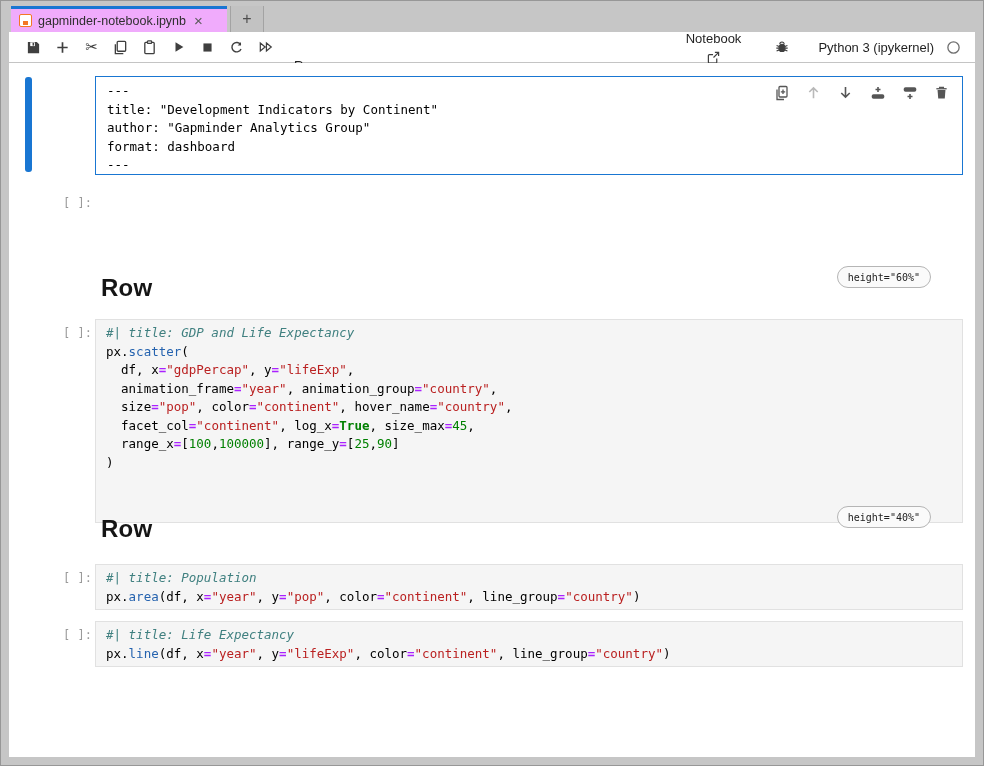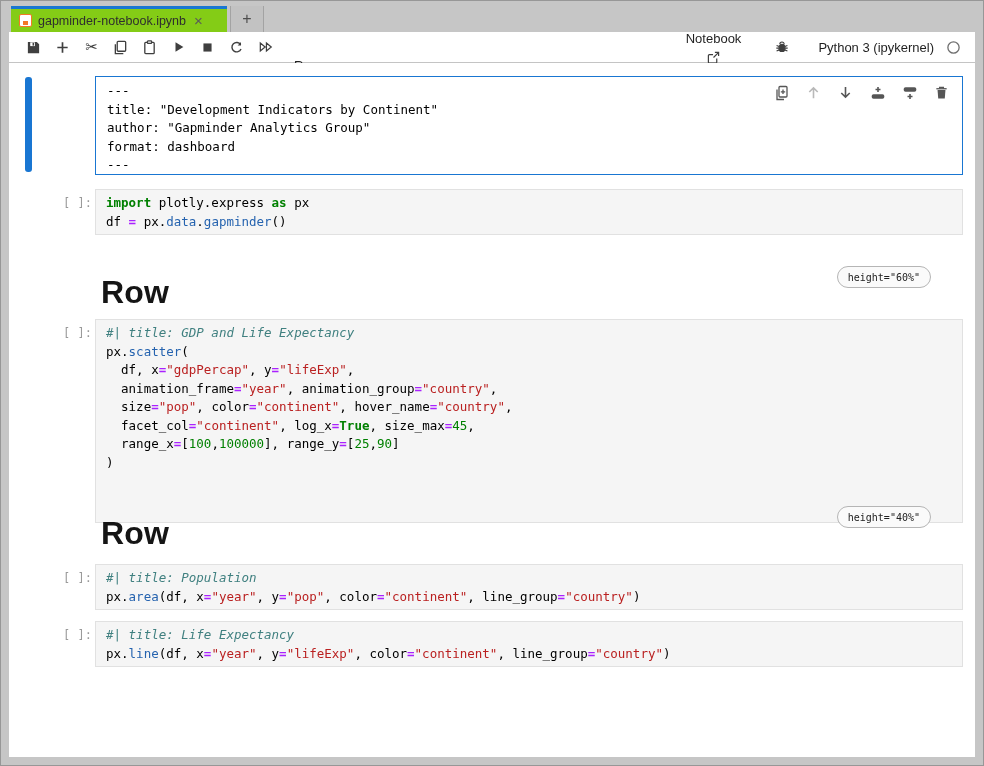--- a/index.html
+++ b/index.html
@@ -7,21 +7,21 @@
     --code-kw:#008000; --code-op:#aa22ff; --code-str:#ba2121;
     --code-num:#008000; --code-cm:#408080; --code-fn:#2563af;
     --prompt:#9a9a9a; --cell-bg:#f5f5f5; --cell-border:#e1e1e1;
   }
   *{margin:0;padding:0;box-sizing:border-box;}
   html,body{width:984px;height:766px;font-family:"Liberation Sans",sans-serif;}
   .window{position:absolute;inset:0;width:984px;height:766px;background:#c6c6c6;border:1px solid #979797;overflow:hidden;}
 
   
   .tabbar{position:absolute;left:8px;top:5px;right:8px;height:26px;}
-  .tab{position:absolute;left:2px;top:0;width:216px;height:26px;background:#84cc16;border-top:3px solid var(--accent);display:flex;align-items:center;gap:6px;padding:0 8px;cursor:default;}
+  .tab{position:absolute;left:2px;top:0;width:216px;height:26px;background:#f0abfc;border-top:3px solid var(--accent);display:flex;align-items:center;gap:6px;padding:0 8px;cursor:default;}
   .tab-label{font-size:12.5px;color:#2e2e2e;white-space:nowrap;}
   .tab-close{font-size:15px;color:#5a5a5a;margin-left:2px;line-height:1;}
   .nb-icon{width:13px;height:13px;border:1.5px solid #f37726;border-radius:2px;background:#fff;position:relative;flex:0 0 auto;}
   .nb-icon::after{content:"";position:absolute;left:2.5px;bottom:1.5px;width:5px;height:4px;background:#f37726;}
   .plustab{position:absolute;left:221px;top:0;width:34px;height:26px;background:#c2c2c2;border-left:1px solid #a3a3a3;border-right:1px solid #a3a3a3;display:flex;align-items:center;justify-content:center;font-size:16px;color:#4d4d4d;}
 
   
   .toolbar{position:absolute;left:8px;top:31px;right:8px;height:31px;background:#fff;border-bottom:1px solid #c4c4c4;display:flex;align-items:center;padding:0 10px;}
   .tbtn{width:29px;height:26px;display:flex;align-items:center;justify-content:center;color:#3f3f3f;flex:0 0 auto;}
   .tbtn svg{display:block;}
@@ -45,21 +45,21 @@
   .tk-num{color:var(--code-num);}
   .tk-cm{color:var(--code-cm);font-style:italic;}
   .tk-fn{color:var(--code-fn);}
   .prompt{position:absolute;left:54px;width:40px;font-family:"DejaVu Sans Mono","Liberation Mono",monospace;font-size:12px;color:var(--prompt);}
   .cellbox{position:absolute;left:86px;width:868px;}
   .raw-cell{background:#fff;border:1.5px solid var(--accent);padding:5px 0 0 11px;}
   .code-cell{background:var(--cell-bg);border:1px solid var(--cell-border);padding:4px 0 0 10px;}
   .cell-actions{position:absolute;top:7px;right:12px;display:flex;gap:15px;align-items:center;}
   .ca-btn{width:17px;height:17px;display:flex;align-items:center;justify-content:center;color:#565656;}
   .ca-btn.disabled{color:#b9b9b9;}
-  .md-heading{position:absolute;left:92px;font-size:32px;font-weight:700;color:#151515;letter-spacing:.2px;}
+  .md-heading{position:absolute;left:92px;font-size:24px;font-weight:700;color:#151515;letter-spacing:.2px;}
   .badge{position:absolute;right:44px;height:22px;border:1px solid #b5b5b5;border-radius:11px;background:#fafafa;display:flex;align-items:center;padding:0 10px;font-family:"DejaVu Sans Mono","Liberation Mono",monospace;font-size:10px;color:#222;}
 </style>
 </head>
 <body>
 
 <div class="window">
 
   <div class="tabbar">
     <div class="tab">
       <span class="nb-icon"></span>
@@ -189,23 +189,20 @@
           <svg width="15" height="15" viewBox="0 0 16 16" fill="none">
               <path stroke="#565656" stroke-width="1.4" d="M2.5 4h11"></path>
               <path stroke="#565656" stroke-width="1.4" d="M6 4V2.5h4V4"></path>
               <path fill="#565656" d="M3.8 5.2h8.4l-.7 9.3H4.5z"></path>
             </svg>
         </span>
       </div>
     </div>
 
     <div class="prompt" style="top:133px;">[ ]:</div>
-    <div class="cellbox code-cell" style="top:126px;height:46px;">
-      <div class="code"><div class="cm-line"><span class="tk-kw">import</span><span> plotly.express </span><span class="tk-kw">as</span><span> px</span></div><div class="cm-line"><span>df </span><span class="tk-op">=</span><span> px.</span><span class="tk-fn">data</span><span>.</span><span class="tk-fn">gapminder</span><span>()</span></div></div>
-    </div>
 
     <div class="badge" style="top:203px;">height="60%"</div>
     <h2 class="md-heading" style="top:211px;">Row</h2>
 
     <div class="prompt" style="top:263px;">[ ]:</div>
     <div class="cellbox code-cell" style="top:256px;height:204px;">
       <div class="code"><div class="cm-line"><span class="tk-cm">#| title: GDP and Life Expectancy</span></div><div class="cm-line"><span>px.</span><span class="tk-fn">scatter</span><span>(</span></div><div class="cm-line"><span>  df, x</span><span class="tk-op">=</span><span class="tk-str">"gdpPercap"</span><span>, y</span><span class="tk-op">=</span><span class="tk-str">"lifeExp"</span><span>,</span></div><div class="cm-line"><span>  animation_frame</span><span class="tk-op">=</span><span class="tk-str">"year"</span><span>, animation_group</span><span class="tk-op">=</span><span class="tk-str">"country"</span><span>,</span></div><div class="cm-line"><span>  size</span><span class="tk-op">=</span><span class="tk-str">"pop"</span><span>, color</span><span class="tk-op">=</span><span class="tk-str">"continent"</span><span>, hover_name</span><span class="tk-op">=</span><span class="tk-str">"country"</span><span>,</span></div><div class="cm-line"><span>  facet_col</span><span class="tk-op">=</span><span class="tk-str">"continent"</span><span>, log_x</span><span class="tk-op">=</span><span class="tk-kw">True</span><span>, size_max</span><span class="tk-op">=</span><span class="tk-num">45</span><span>,</span></div><div class="cm-line"><span>  range_x</span><span class="tk-op">=</span><span>[</span><span class="tk-num">100</span><span>,</span><span class="tk-num">100000</span><span>]</span><span>, range_y</span><span class="tk-op">=</span><span>[</span><span class="tk-num">25</span><span>,</span><span class="tk-num">90</span><span>]</span></div><div class="cm-line"><span>)</span></div></div>
     </div>
 
     <div class="badge" style="top:443px;">height="40%"</div>

